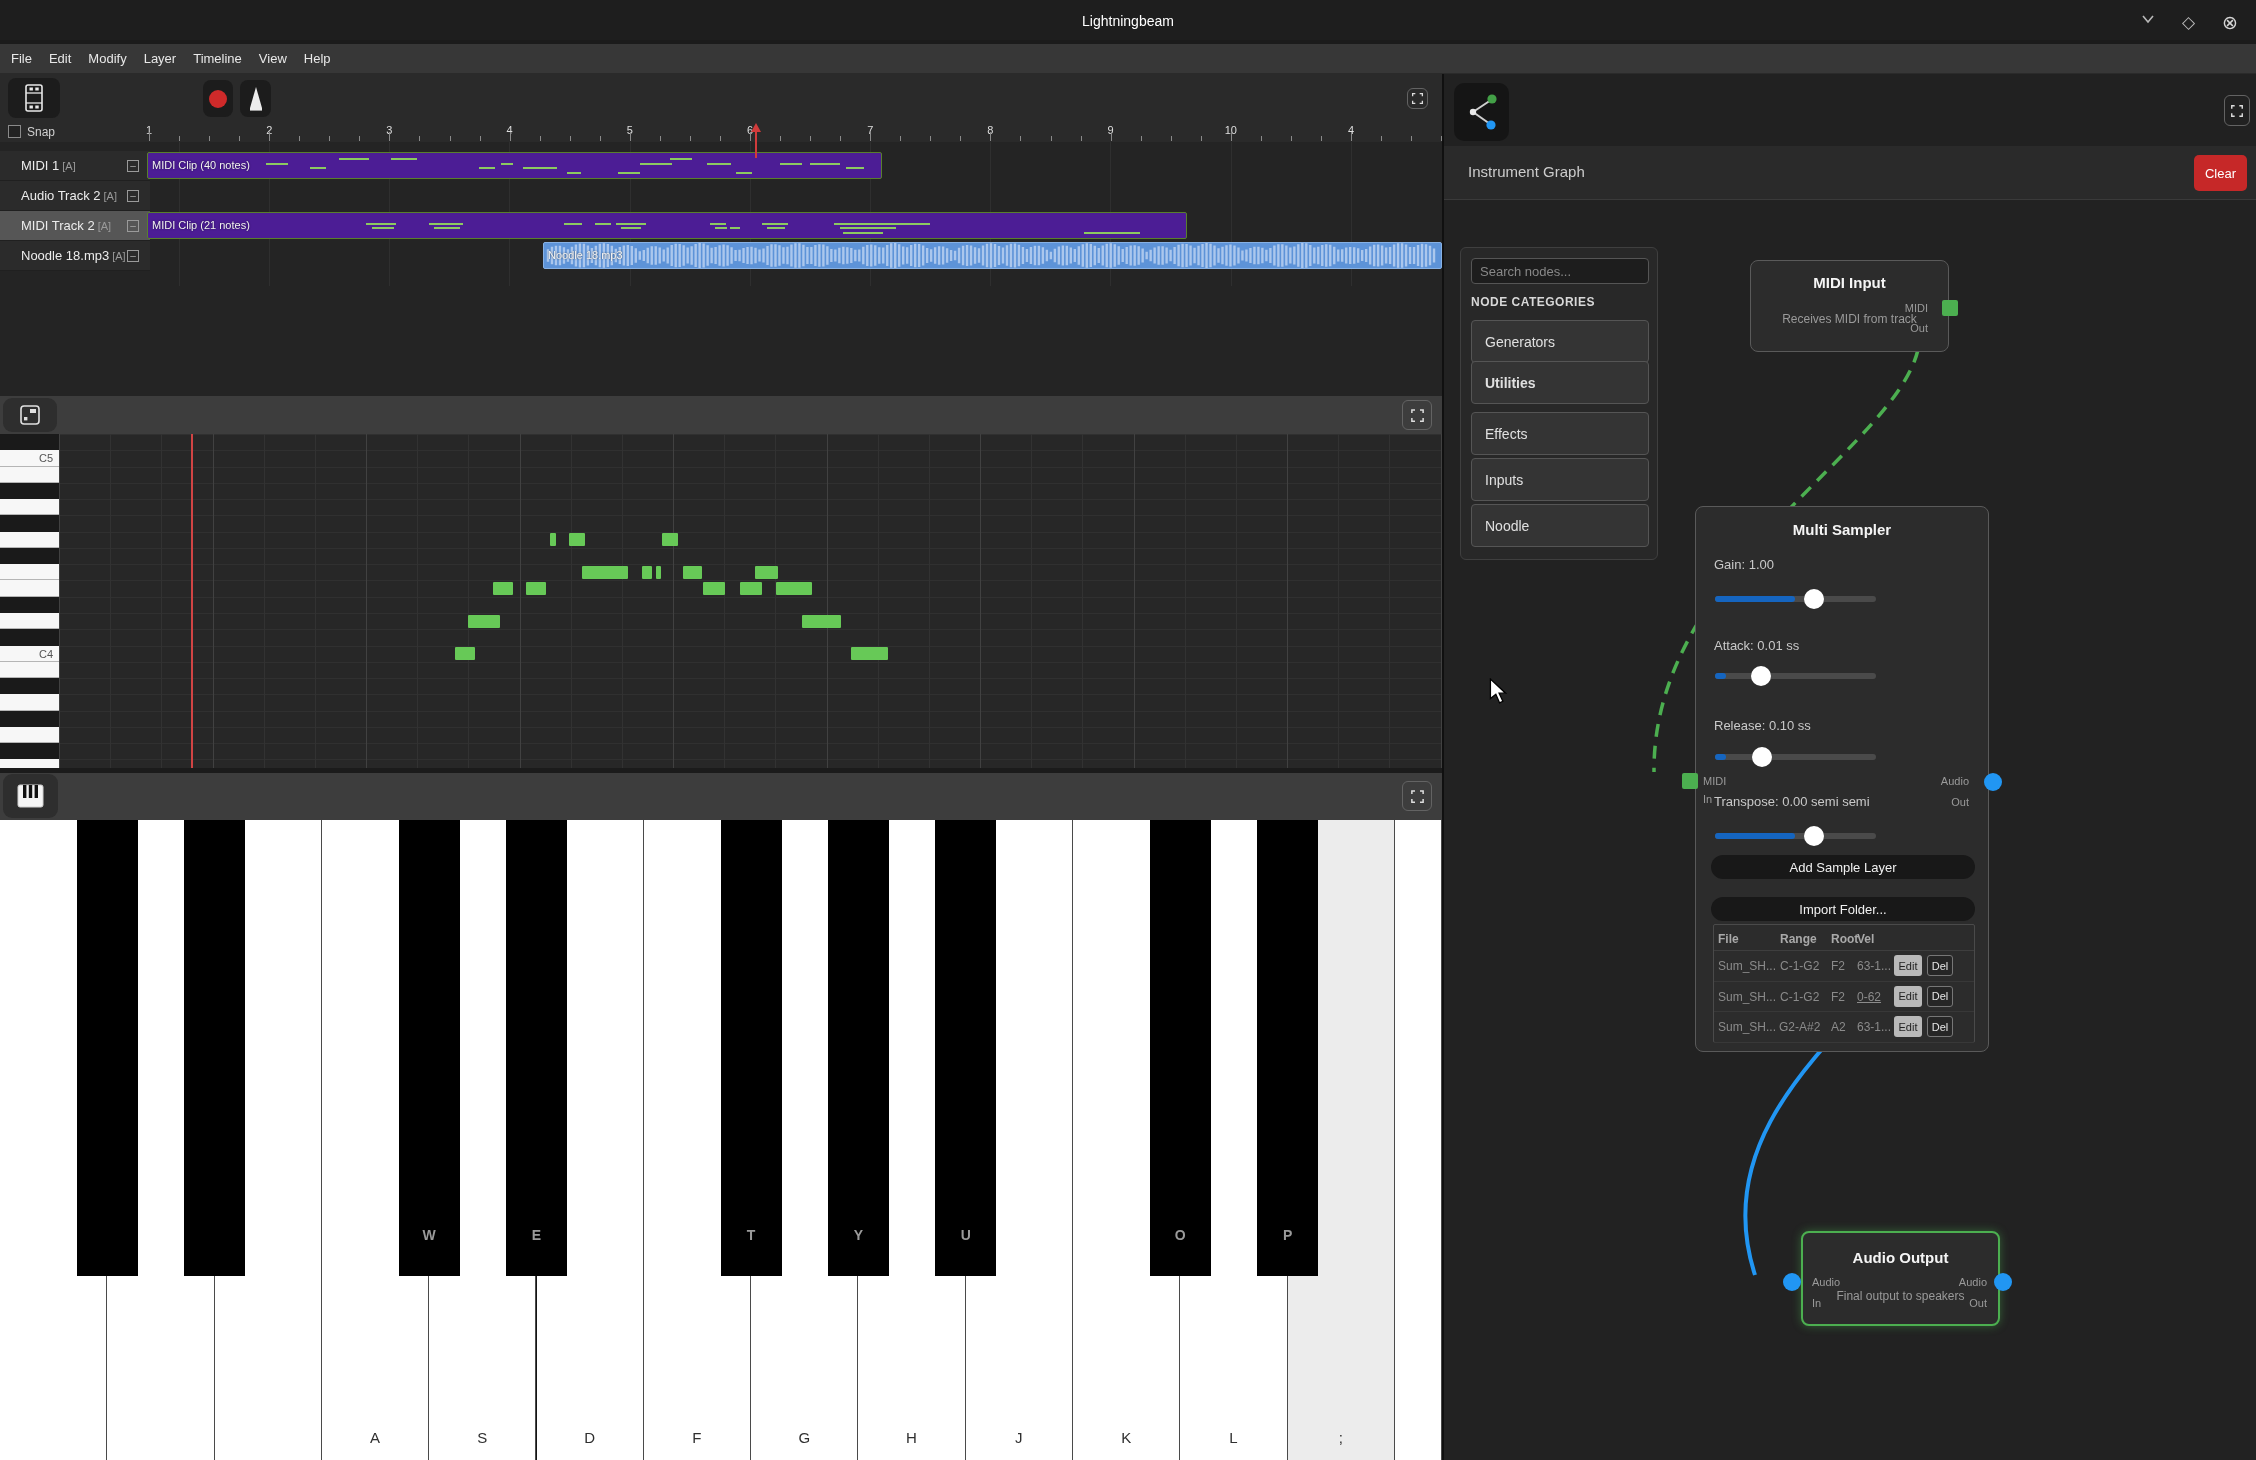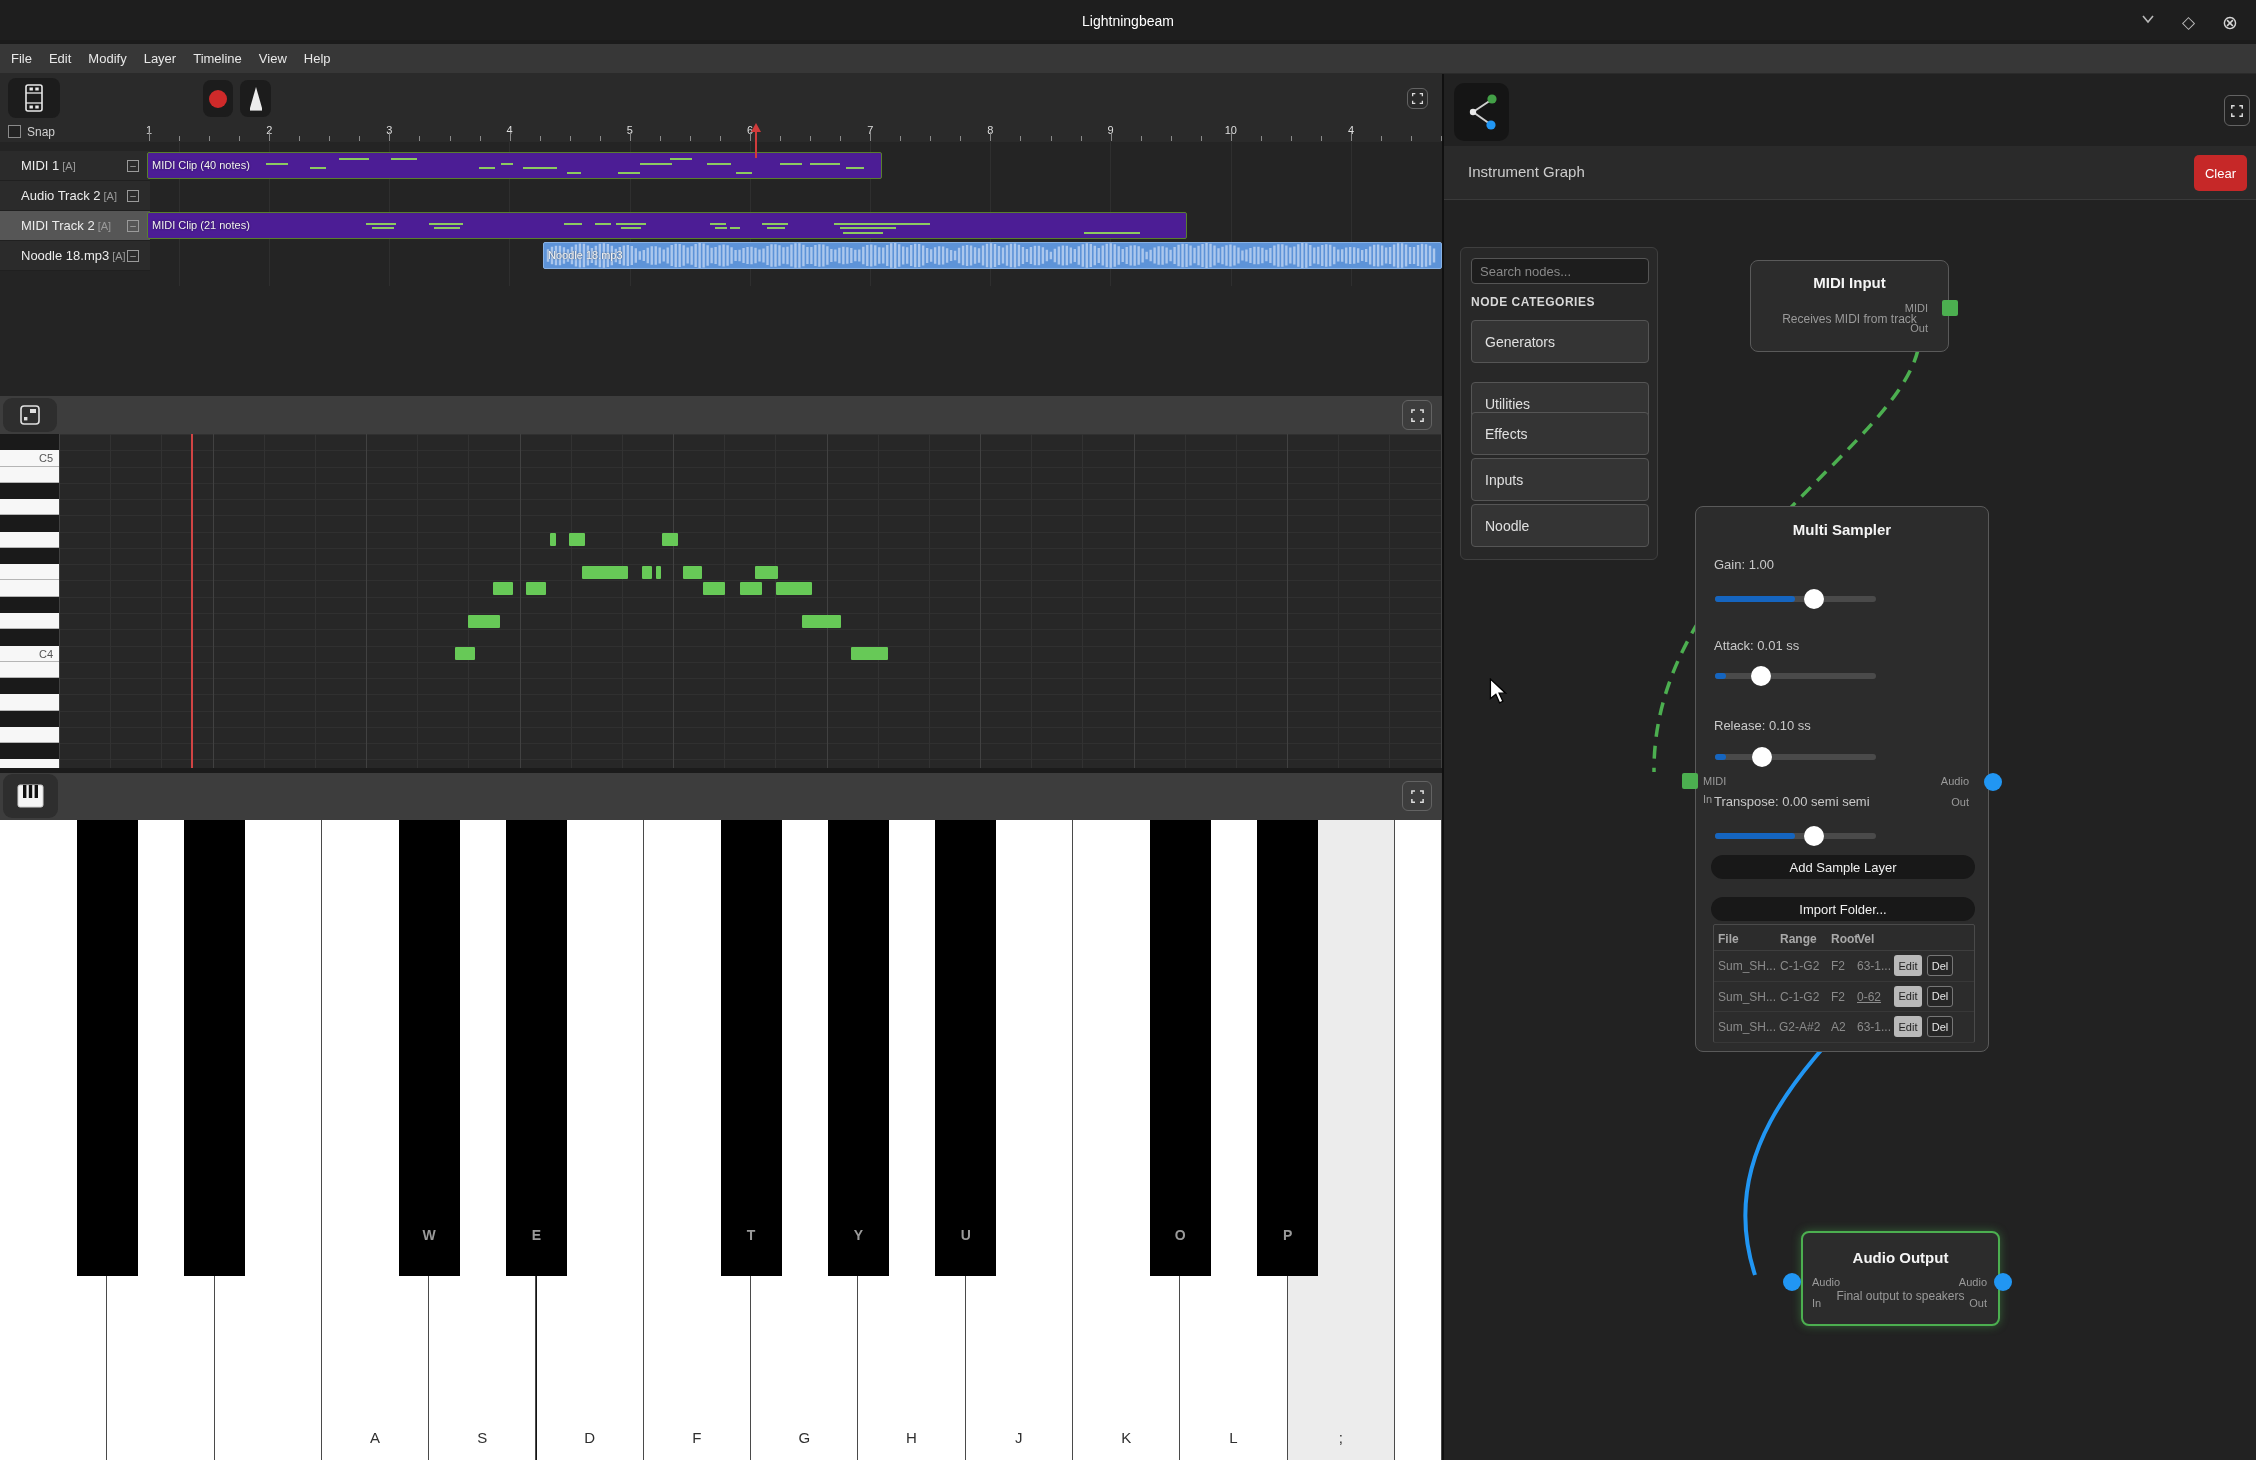--- a/index.html
+++ b/index.html
@@ -521,21 +521,21 @@
     <svg class="abs" style="left:0;top:0;" width="814" height="1260" viewBox="1442 200 814 1260">
       <path d="M 1912 307 C 1965 420, 1650 540, 1652 772" fill="none" stroke="#4caf50" stroke-width="3.5" stroke-dasharray="13 9"></path>
       <path d="M 1955 781 C 2040 950, 1680 1050, 1753 1275" fill="none" stroke="#2196f3" stroke-width="4"></path>
     </svg>
 
     <div id="palette" class="abs">
       <input id="search-input" type="text" placeholder="Search nodes..." style="">
       <div id="cat-title" class="abs">NODE CATEGORIES</div>
       <div id="cat-list">
           <div class="cat-btn abs" style="top: 72px;">Generators</div>
-          <div class="cat-btn abs" style="top: 134px;">Utilities</div>
+          <div class="cat-btn abs" style="top: 113px; font-weight: bold;">Utilities</div>
           <div class="cat-btn abs" style="top: 164px;">Effects</div>
           <div class="cat-btn abs" style="top: 210px;">Inputs</div>
           <div class="cat-btn abs" style="top: 256px;">Noodle</div>
         </div>
     </div>
 
     <div class="node abs" style="left:271px;top:60px;width:199px;height:92px;">
       <div class="node-title" style="top:13px;">MIDI Input</div>
       <div class="node-sub" style="top:51px;">Receives MIDI from track</div>
       <div class="port-label" style="right:20px;top:41px;">MIDI</div>

